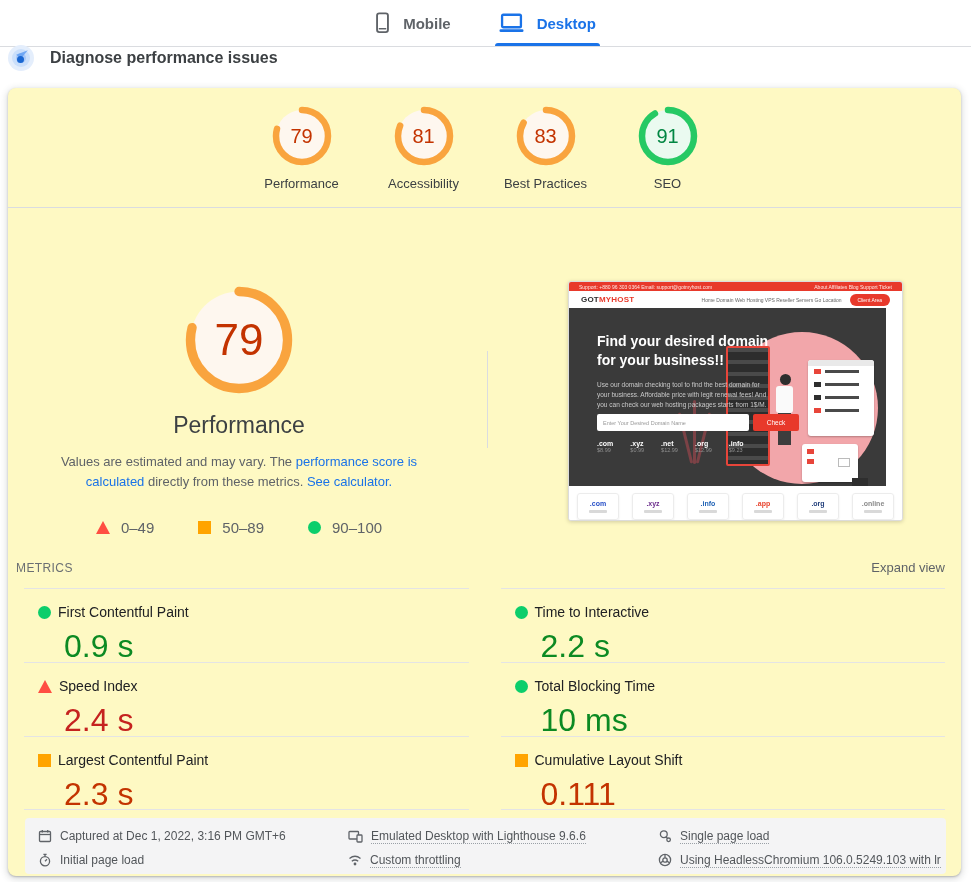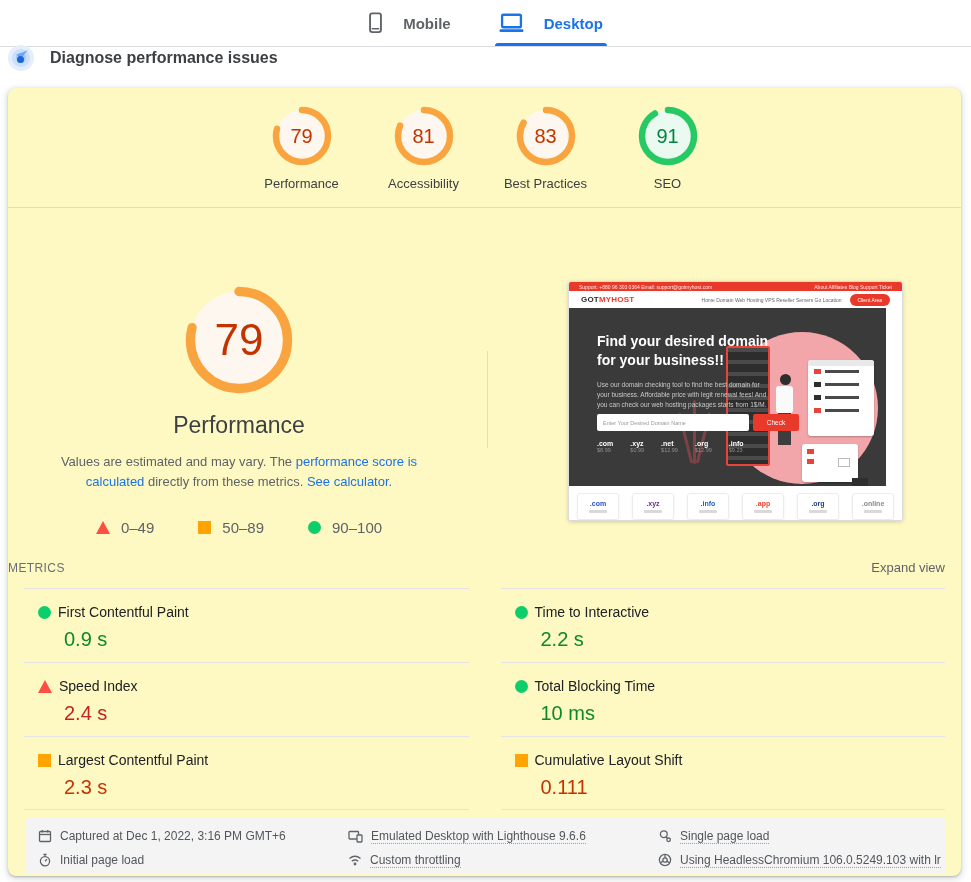--- a/index.html
+++ b/index.html
@@ -3,21 +3,21 @@
 <meta charset="utf-8">
 <style>
   * { margin:0; padding:0; box-sizing:border-box; }
   html,body { background:#fff; }
   body { font-family:"Liberation Sans", sans-serif; }
   #app { position:relative; width:971px; height:882px; background:#fff; overflow:hidden; }
 
   
   .tabbar { position:absolute; top:0; left:0; right:0; height:47px;
     border-bottom:1px solid #dadce0; display:flex; justify-content:center; gap:44px; }
-  .tab { display:flex; align-items:center; gap:20px; font-size:15px; font-weight:bold;
+  .tab { display:flex; align-items:center; gap:13px; font-size:15px; font-weight:bold;
     color:#5f6368; position:relative; padding:0 2px; cursor:pointer; }
   .tab.active { color:#1a73e8; }
   .tab.active::after { content:""; position:absolute; left:-2px; right:-2px; bottom:0;
     height:3px; background:#1a73e8; border-radius:3px 3px 0 0; }
 
   
   .diagnose { position:absolute; top:44px; left:8px; height:28px; display:flex;
     align-items:center; gap:16px; font-size:16px; color:#3c4043; font-weight:bold; }
   .d-icon { position:relative; width:26px; height:26px; cursor:pointer; }
   .d0 { position:absolute; inset:0; border-radius:50%; background:#e4eefc; }
@@ -66,31 +66,31 @@
   .legend-item { display:flex; align-items:center; gap:11px; font-size:15px; color:#5f6368; }
 
   .icon-shape { width:13px; height:13px; display:inline-block; flex:none; }
   .good .icon-shape { background:#0cce6b; border-radius:50%; }
   .average .icon-shape { background:#ffa400; }
   .poor .icon-shape { width:0; height:0; background:transparent;
     border-left:7px solid transparent; border-right:7px solid transparent;
     border-bottom:13px solid #ff4e42; }
 
   
-  .mhead { position:absolute; top:472px; left:0; right:16px; display:flex;
+  .mhead { position:absolute; top:472px; left:8px; right:16px; display:flex;
     justify-content:space-between; align-items:center; }
   .mhead-title { font-size:12px; color:#6b6f73; letter-spacing:.4px; }
   .expand { font-size:13px; color:#5f6368; cursor:pointer; }
   .mgrid { position:absolute; top:500px; left:16px; right:16px; display:grid;
     grid-template-columns:1fr 1fr; column-gap:32px; }
   .metric { border-top:1px solid #e4e4e4; height:74px; padding:15px 0 0 14px; }
   .metric.last { border-bottom:1px solid #e4e4e4; }
   .m-head { display:flex; align-items:center; gap:7px; }
   .m-name { font-size:14px; color:#202124; }
-  .m-val { margin:8px 0 0 26px; font-size:20px; }
+  .m-val { margin:8px 0 0 26px; font-size:32px; }
   .metric.good .m-val { color:#0c8a23; }
   .metric.average .m-val { color:#c33300; }
   .metric.poor .m-val { color:#c5221f; }
 
   
   .ffoot { position:absolute; top:730px; left:17px; right:15px; height:56px;
     background:#f4f4f5; border-radius:4px; padding:6px 0 0 13px;
     display:grid; grid-template-columns:310px 310px 1fr; }
   .fcol { display:flex; flex-direction:column; }
   .fitem { display:flex; align-items:center; gap:8px; height:24px;

